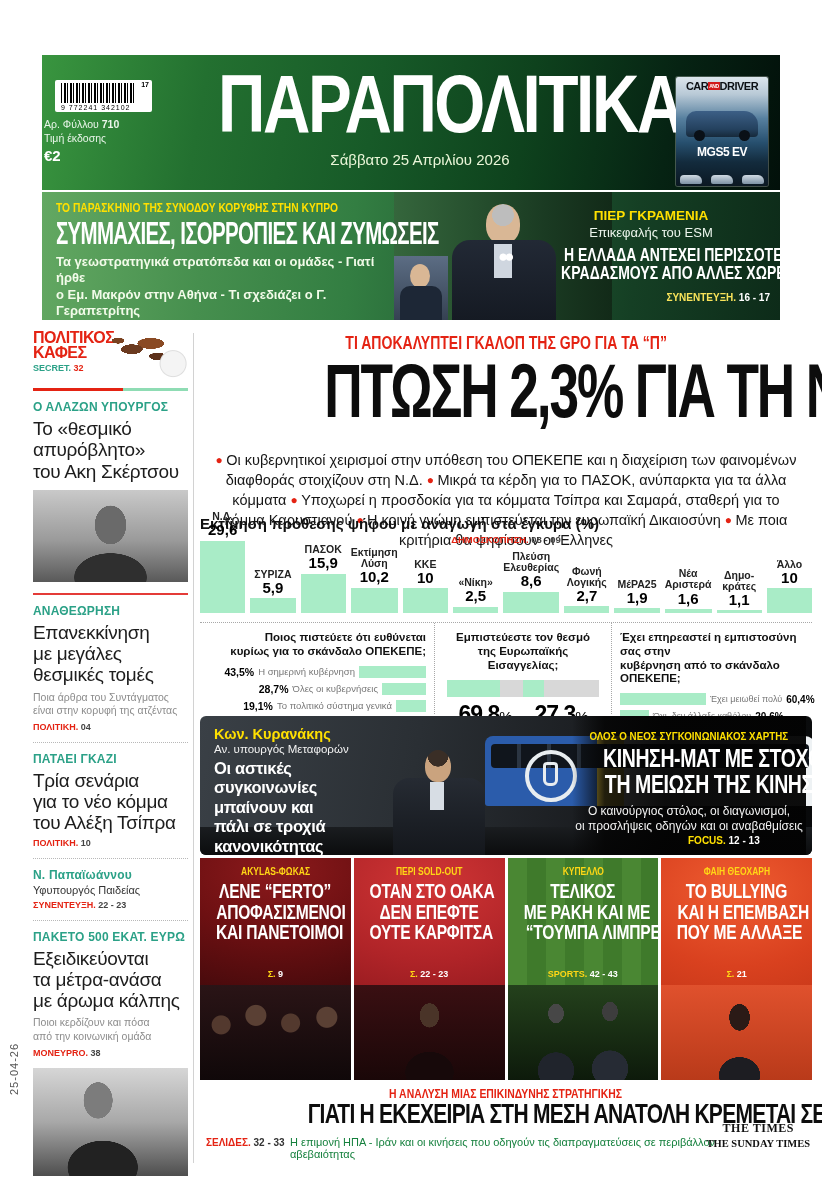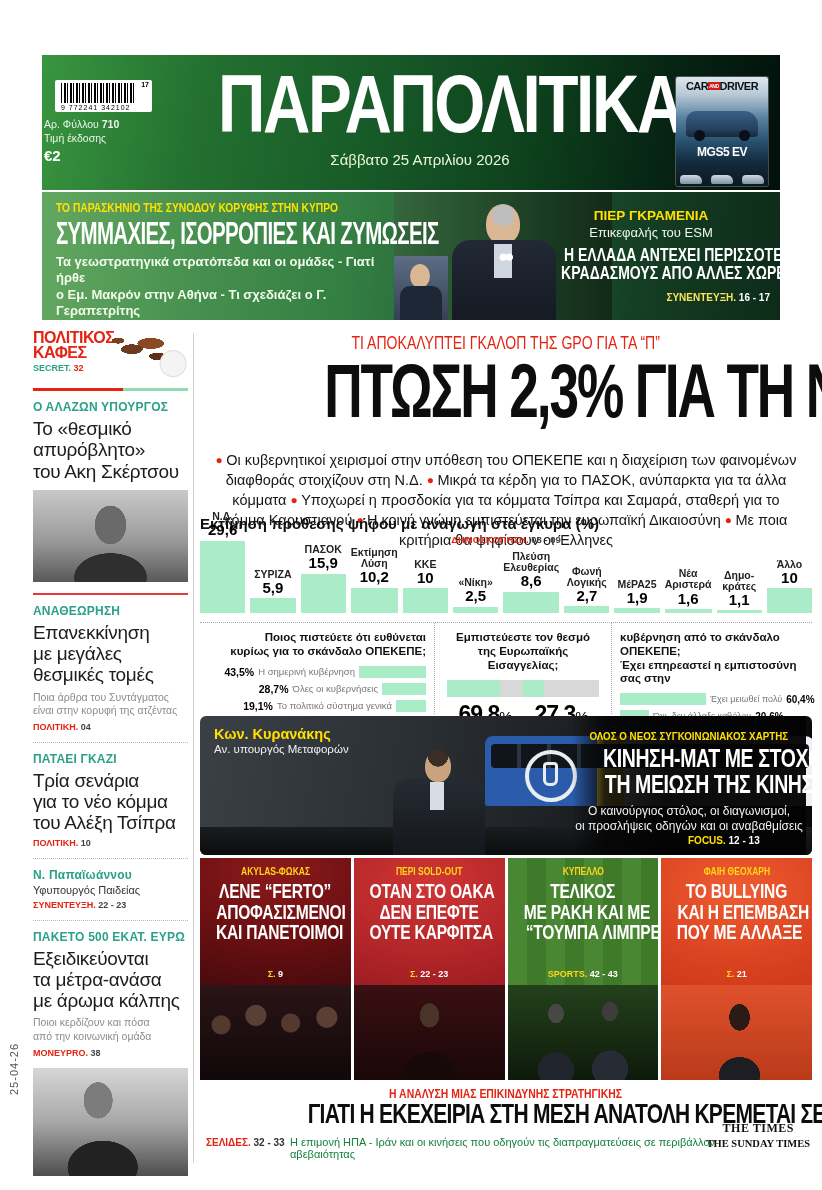--- a/index.html
+++ b/index.html
@@ -100,21 +100,21 @@
   .sb-photo2{width:155px;height:108px;margin:10px 0 8px;
     background:
       radial-gradient(ellipse 24px 30px at 42% 30%,#7c7c7c 0 60%,transparent 61%),
       radial-gradient(ellipse 58px 44px at 45% 92%,#222 0 60%,transparent 61%),
       linear-gradient(180deg,#d6d6d6 0%,#a8a8a8 50%,#4e4e4e 100%);}
   .vdate{position:absolute;left:8px;top:1095px;transform:rotate(-90deg);transform-origin:0 0;
     font-size:11px;color:#555;letter-spacing:1px;}
 
   
   .lead-kicker{position:absolute;left:200px;top:333px;width:612px;text-align:center;
-    color:#e42313;font-weight:normal;font-size:18px;}
+    color:#e42313;font-weight:bold;font-size:18px;}
   .lead-kicker .cond{transform:scaleX(.78);}
   .lead-headline{position:absolute;left:200px;top:347px;width:612px;text-align:center;
     font-size:76px;font-weight:bold;letter-spacing:-3px;color:#0d0d0d;line-height:1.15;}
   .lead-headline .cond{transform:scaleX(.7);}
   .lead-bullets{position:absolute;left:212px;top:450px;width:588px;text-align:center;
     font-size:14.5px;line-height:1.38;color:#161616;}
   .lead-bullets .dot{color:#e42313;font-size:12px;vertical-align:1px;}
 
   
   .chart-title{position:absolute;left:200px;top:515px;width:612px;text-align:left;
@@ -519,22 +519,22 @@
             <div class="pm-track">
               <div class="pm-fill" style="width: 27.3%;"></div>
             </div>
             <div class="pm-pct">27,3<span class="sign">%</span></div>
             <div class="pm-lbl">Λίγο και Καθόλου</div>
           </div>
         </div>
     </div>
     <div class="poll-box pb-right">
       <div class="pb-title">
-        <span>κυβέρνηση από το σκάνδαλο ΟΠΕΚΕΠΕ;</span>
-          <span>Έχει επηρεαστεί η εμπιστοσύνη σας στην</span>
+        <span>Έχει επηρεαστεί η εμπιστοσύνη σας στην</span>
+          <span>κυβέρνηση από το σκάνδαλο ΟΠΕΚΕΠΕ;</span>
       </div>
       <div class="pr-rows">
           <div class="pr-row">
             <span class="pr-bar" style="width: 86px;"></span>
             <span class="pr-lbl">Έχει μειωθεί πολύ</span>
             <span class="pr-pct">60,4%</span>
           </div>
           <div class="pr-row">
             <span class="pr-bar" style="width: 29px;"></span>
             <span class="pr-lbl">Όχι, δεν άλλαξε καθόλου</span>
@@ -561,20 +561,27 @@
     <div class="bus-plug">
         <i></i>
       </div>
     <div class="road"></div>
     <div class="minister-body"></div>
     <div class="minister-head"></div>
     <div class="minister-shirt"></div>
     <div class="tr-left">
       <div class="tr-name">Κων. Κυρανάκης</div>
       <div class="tr-role">Αν. υπουργός Μεταφορών</div>
+      <div class="tr-quote">
+        <span>Οι αστικές</span>
+        <span>συγκοινωνίες</span>
+        <span>μπαίνουν και</span>
+        <span>πάλι σε τροχιά</span>
+        <span>κανονικότητας</span>
+      </div>
 
     </div>
     <div class="tr-right">
       <div class="trr-kicker"><span class="cond">ΟΛΟΣ Ο ΝΕΟΣ ΣΥΓΚΟΙΝΩΝΙΑΚΟΣ ΧΑΡΤΗΣ</span></div>
       <div class="trr-headline">
         <div><span class="cond">ΚΙΝΗΣΗ-ΜΑΤ ΜΕ ΣΤΟΧΟ</span></div>
         <div><span class="cond">ΤΗ ΜΕΙΩΣΗ ΤΗΣ ΚΙΝΗΣΗΣ</span></div>
       </div>
       <div class="trr-deck">
         <span>Ο καινούργιος στόλος, οι διαγωνισμοί,</span>

